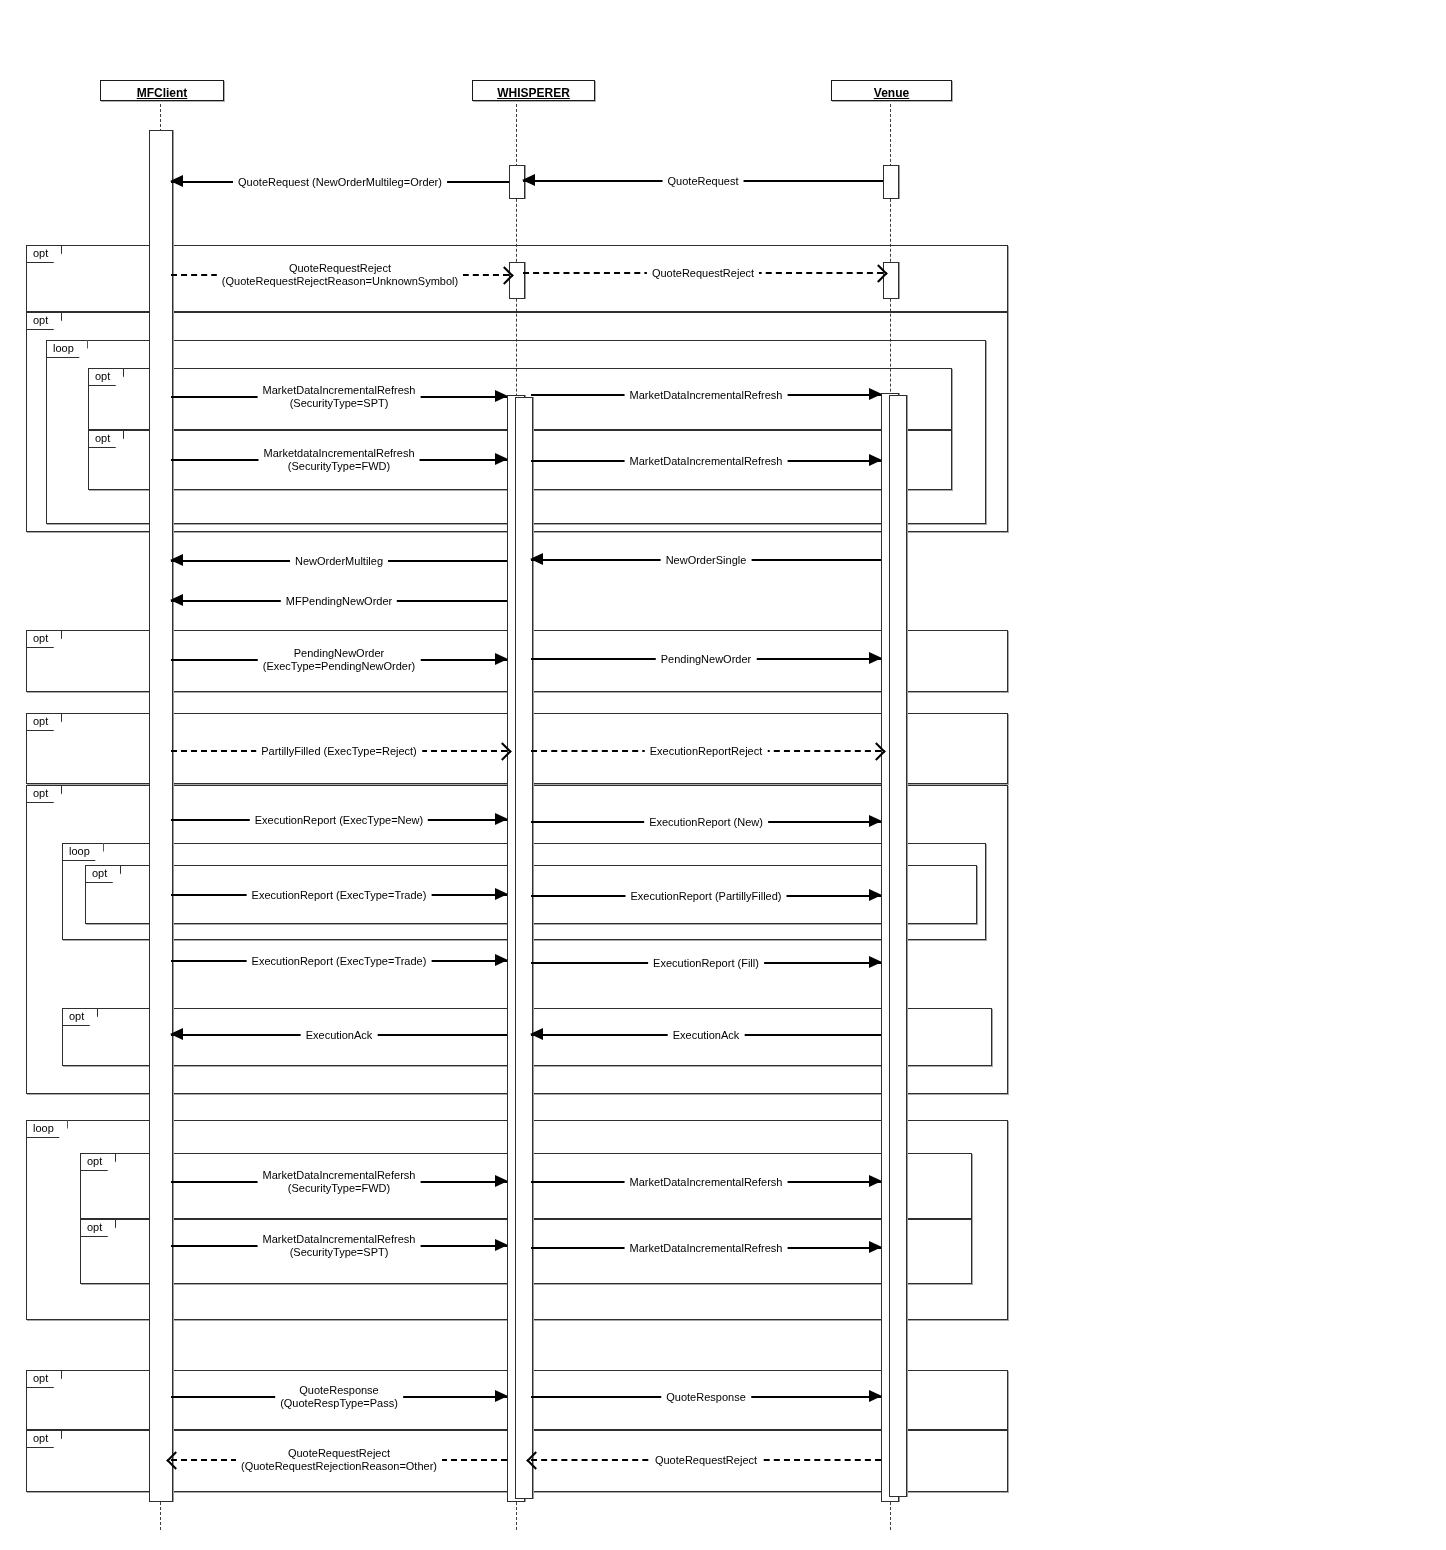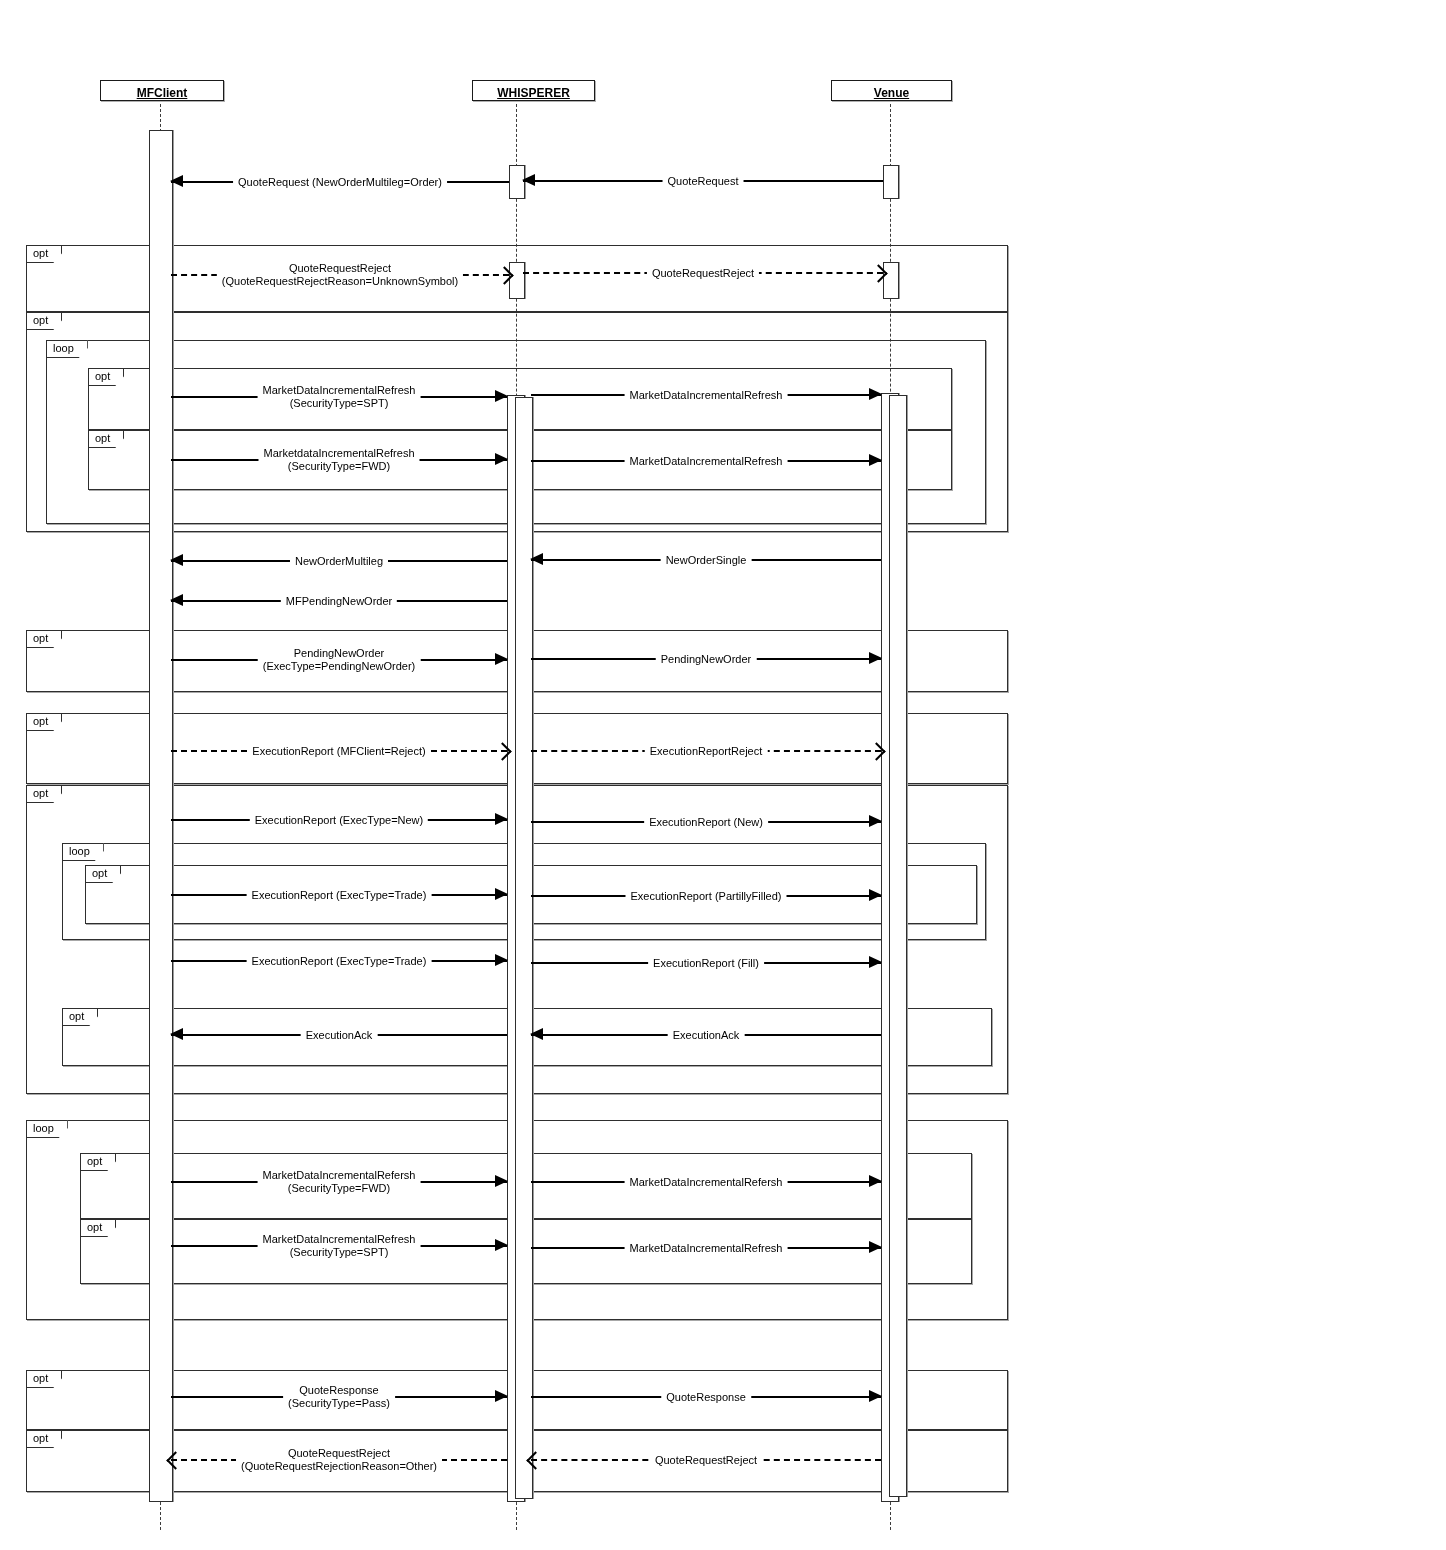--- a/index.html
+++ b/index.html
@@ -183,21 +183,21 @@
     </div>
   <div class="msg" style="left:531px;top:659px;width:350px">
       <div class="ln"></div>
       <div class="ah fr"></div>
       <div class="lbl"><span>PendingNewOrder</span></div>
     </div>
 
   <div class="msg dashed" style="left:171px;top:751px;width:336px">
       <div class="ln"></div>
       <div class="ah or"></div>
-      <div class="lbl"><span>ExecutionReport (MFClient=Reject)</span></div>
+      <div class="lbl"><span>PartillyFilled (ExecType=Reject)</span></div>
     </div>
   <div class="msg dashed" style="left:531px;top:751px;width:350px">
       <div class="ln"></div>
       <div class="ah or"></div>
       <div class="lbl"><span>ExecutionReportReject</span></div>
     </div>
 
   <div class="msg" style="left:171px;top:820px;width:336px">
       <div class="ln"></div>
       <div class="ah fr"></div>
@@ -259,21 +259,21 @@
     </div>
   <div class="msg" style="left:531px;top:1248px;width:350px">
       <div class="ln"></div>
       <div class="ah fr"></div>
       <div class="lbl"><span>MarketDataIncrementalRefresh</span></div>
     </div>
 
   <div class="msg" style="left:171px;top:1397px;width:336px">
       <div class="ln"></div>
       <div class="ah fr"></div>
-      <div class="lbl"><span>QuoteResponse</span><span class="sub">(SecurityType=Pass)</span></div>
+      <div class="lbl"><span>QuoteResponse</span><span class="sub">(QuoteRespType=Pass)</span></div>
     </div>
   <div class="msg" style="left:531px;top:1397px;width:350px">
       <div class="ln"></div>
       <div class="ah fr"></div>
       <div class="lbl"><span>QuoteResponse</span></div>
     </div>
 
   <div class="msg dashed" style="left:171px;top:1460px;width:336px">
       <div class="ln"></div>
       <div class="ah ol"></div>

